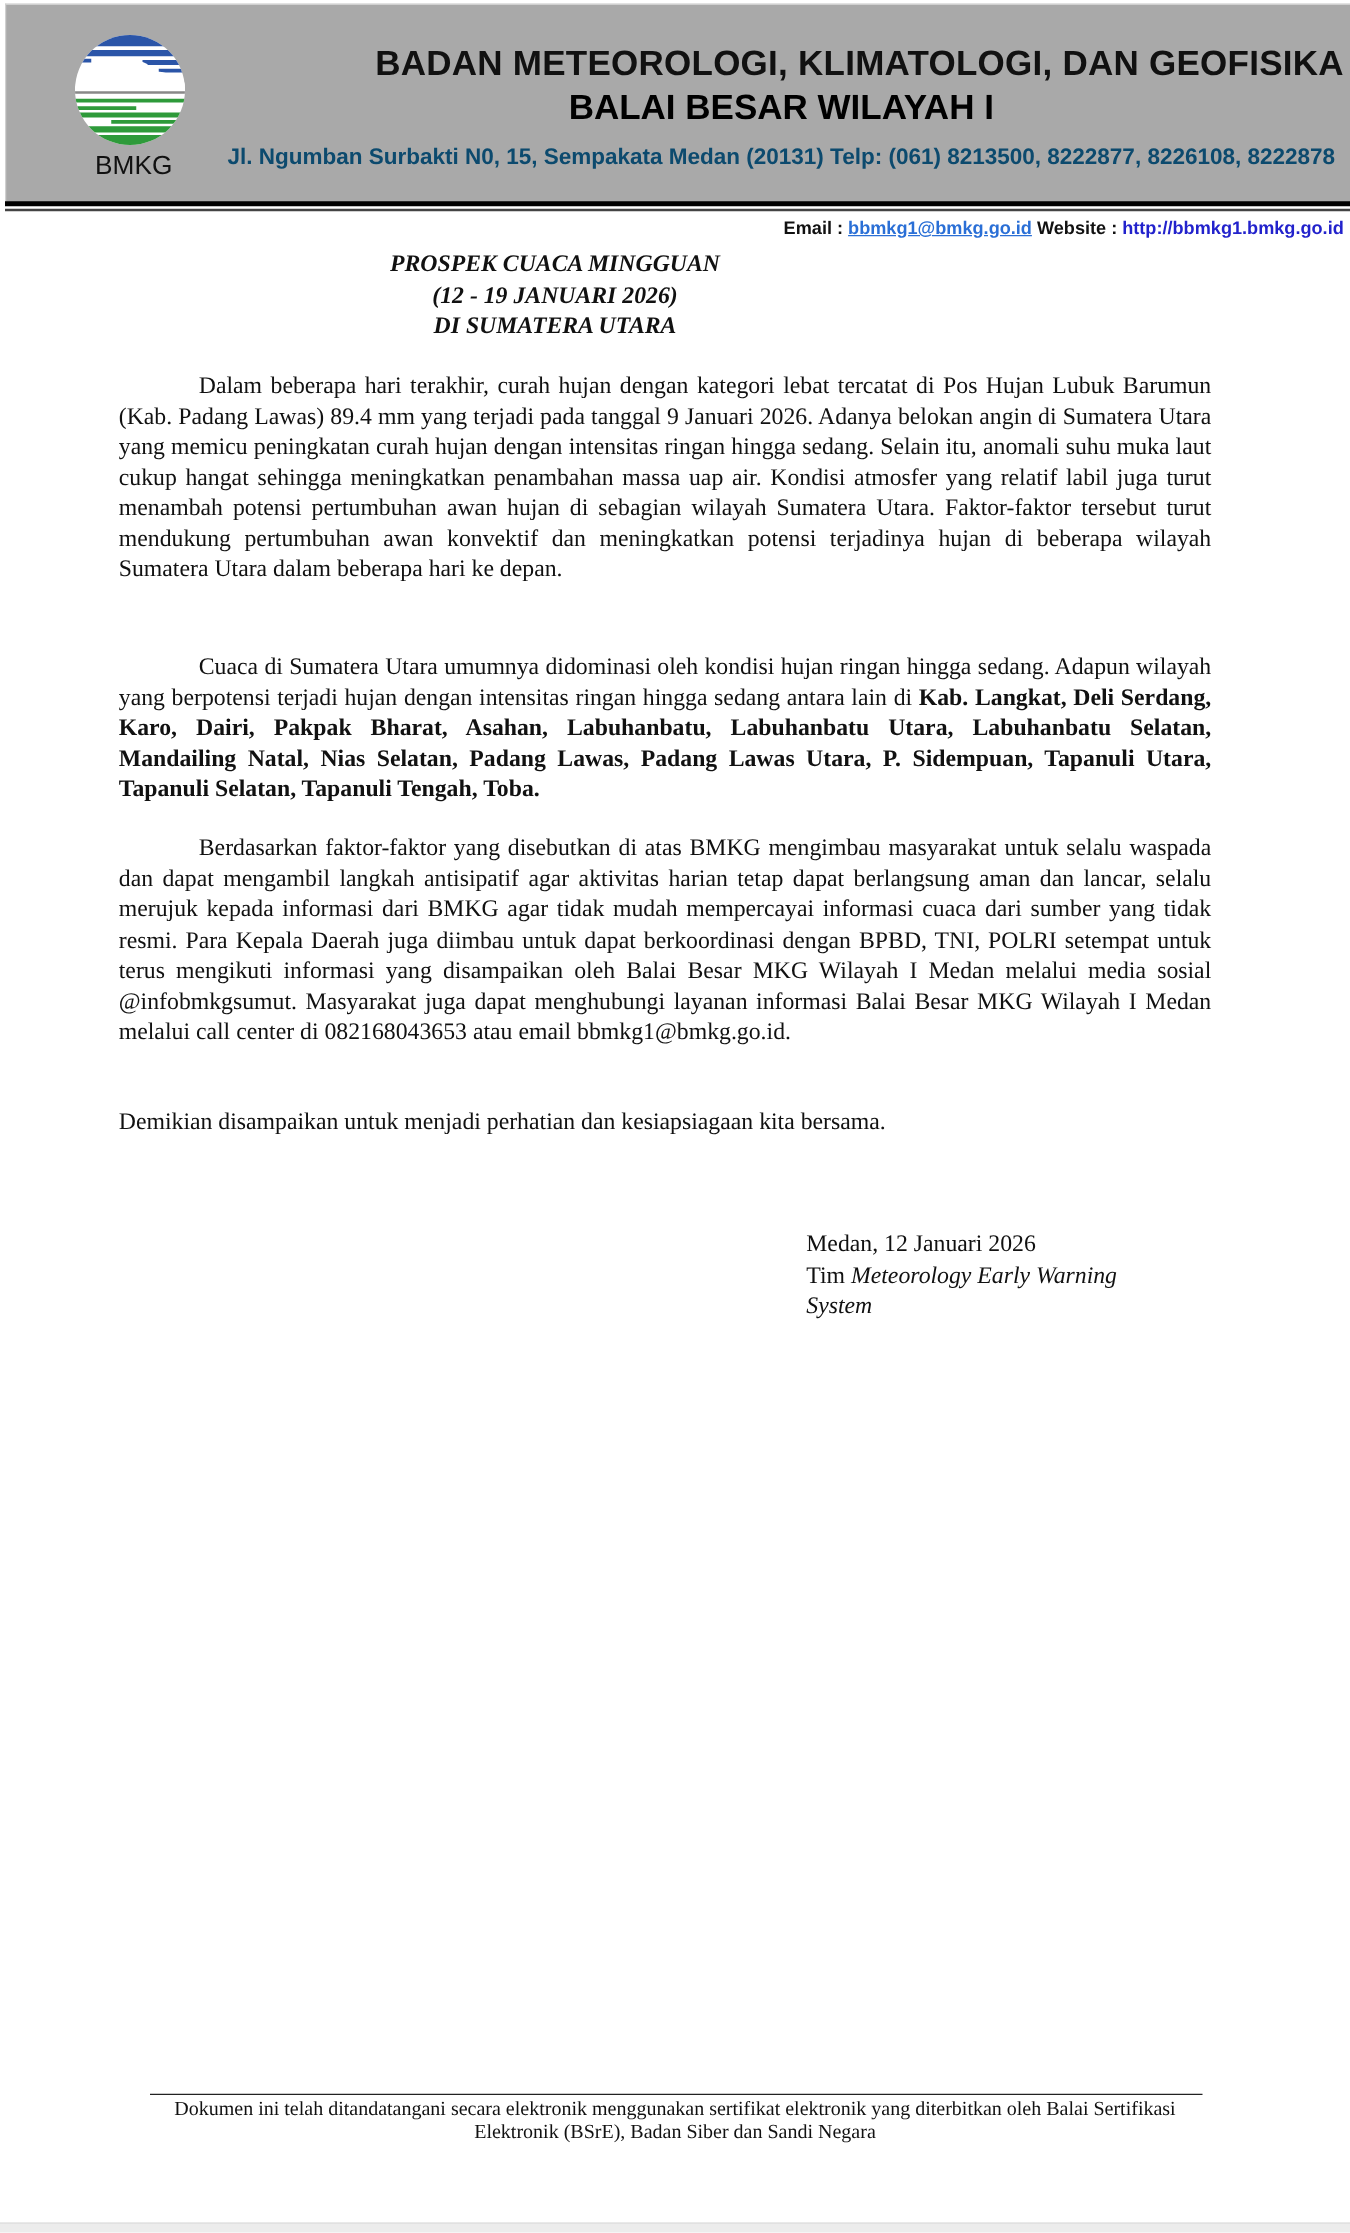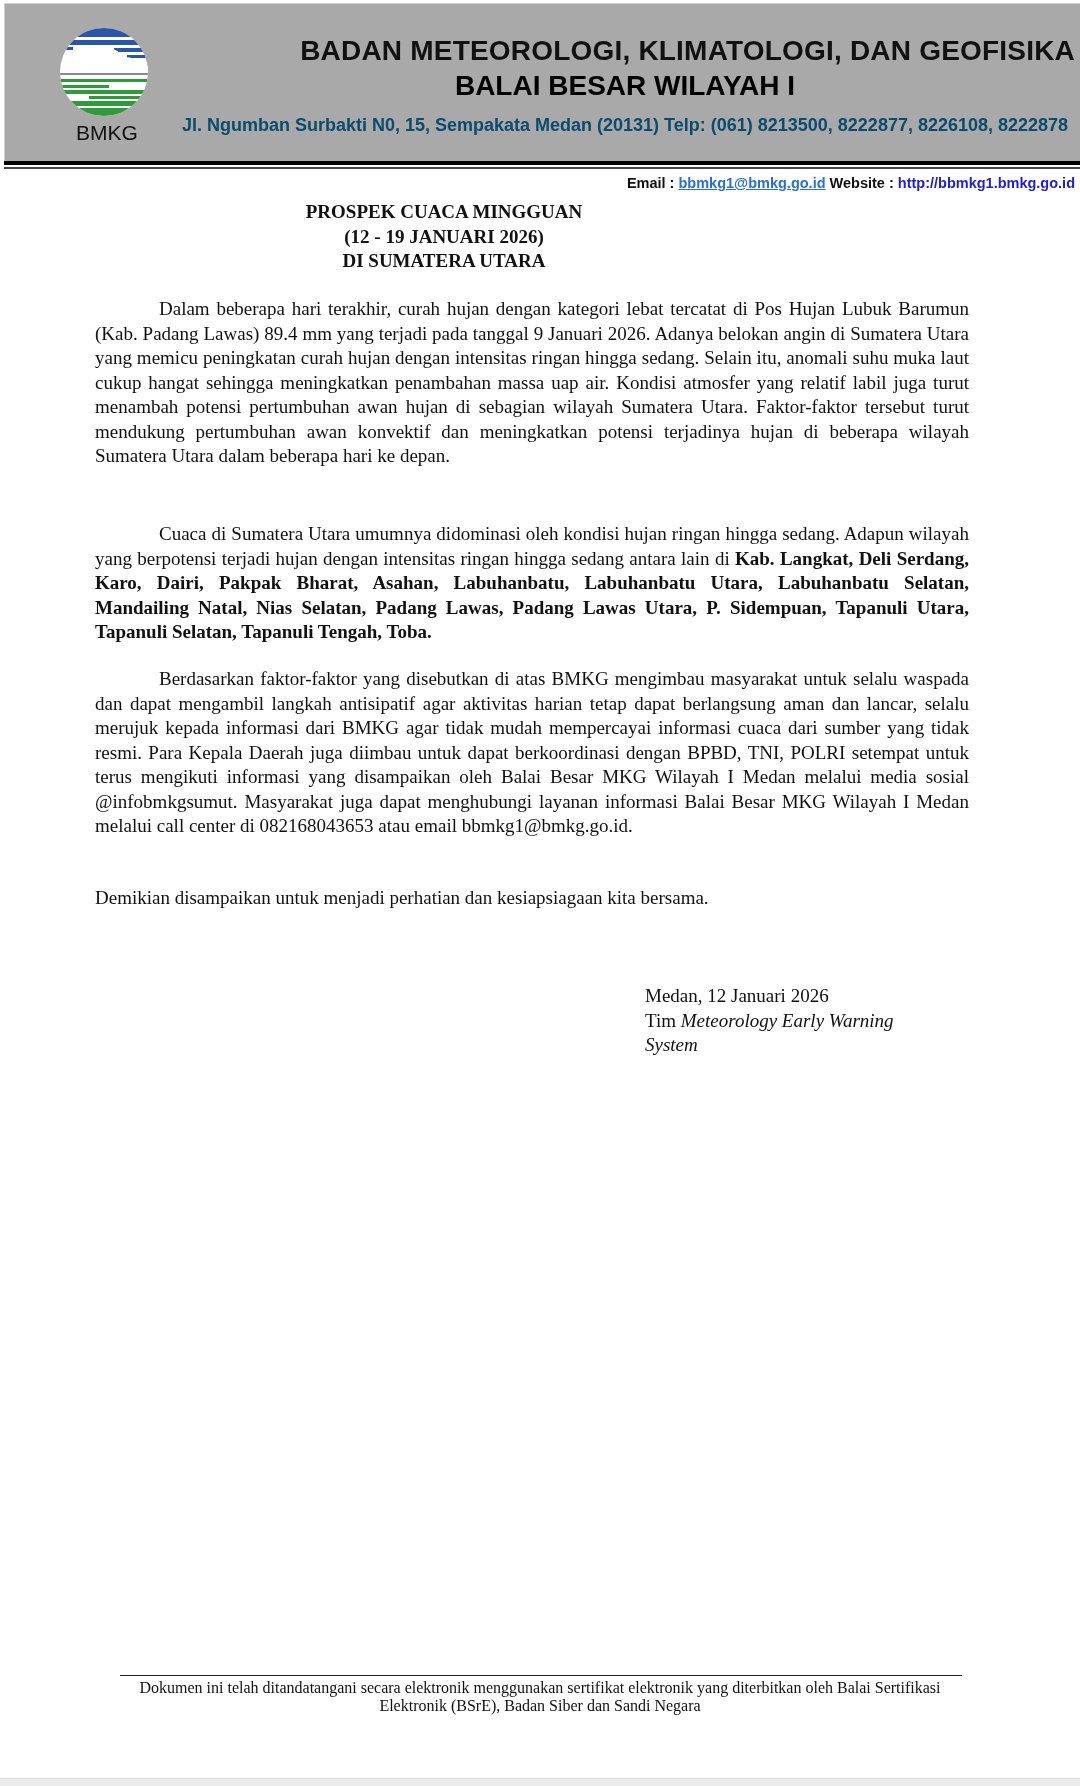--- a/index.html
+++ b/index.html
@@ -33,21 +33,21 @@
     }
     .contact {
       position: absolute; left: 170px; top: 131px; width: 900px; text-align: right;
       font-family: "Liberation Sans", sans-serif; font-weight: bold; font-size: 14.5px; color: #111; margin-top: 40px;
     }
     .contact a.email { color: #2a6fd6; text-decoration: underline; }
     .contact a.web { color: #2222cc; text-decoration: none; }
 
     .title {
       position: absolute; left: 0; width: 888px; top: 200px; text-align: center;
-      font-weight: bold; font-size: 19px; line-height: 24.5px;
+      font-weight: bold; font-size: 19px; line-height: 24.5px; font-style: italic;
     }
     .para {
       position: absolute; left: 95px; width: 874px; text-align: justify;
       font-size: 19px; line-height: 24.5px;
     }
     .para .indent { display: inline-block; width: 64px; }
     .para b { font-weight: bold; }
     #p1 { top: 297px; }
     #p2 { top: 522px; }
     #p3 { top: 667px; }

